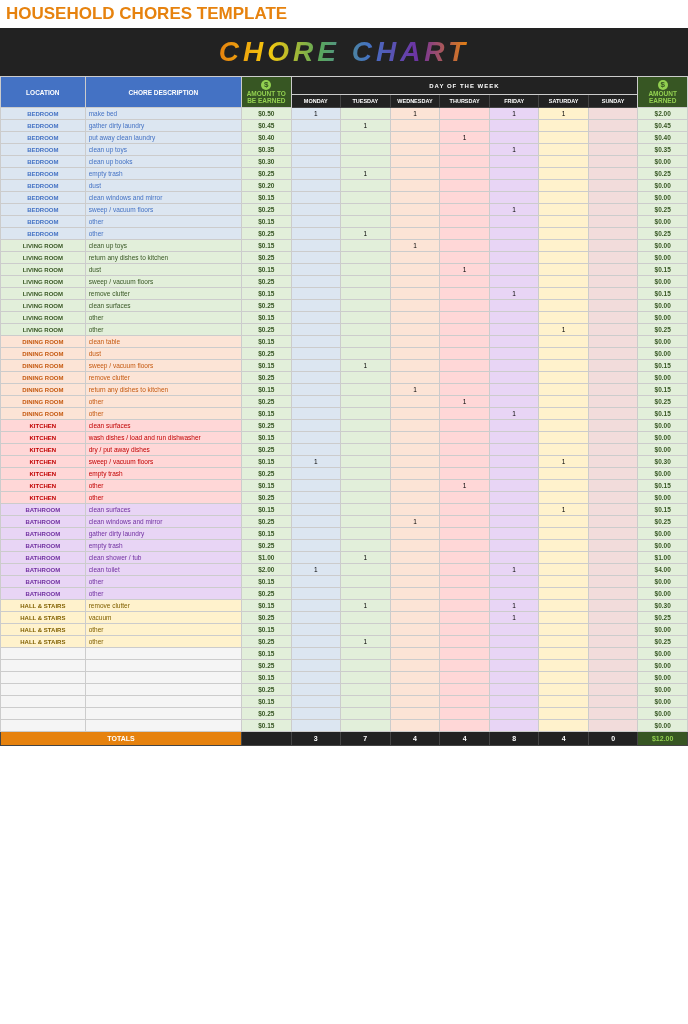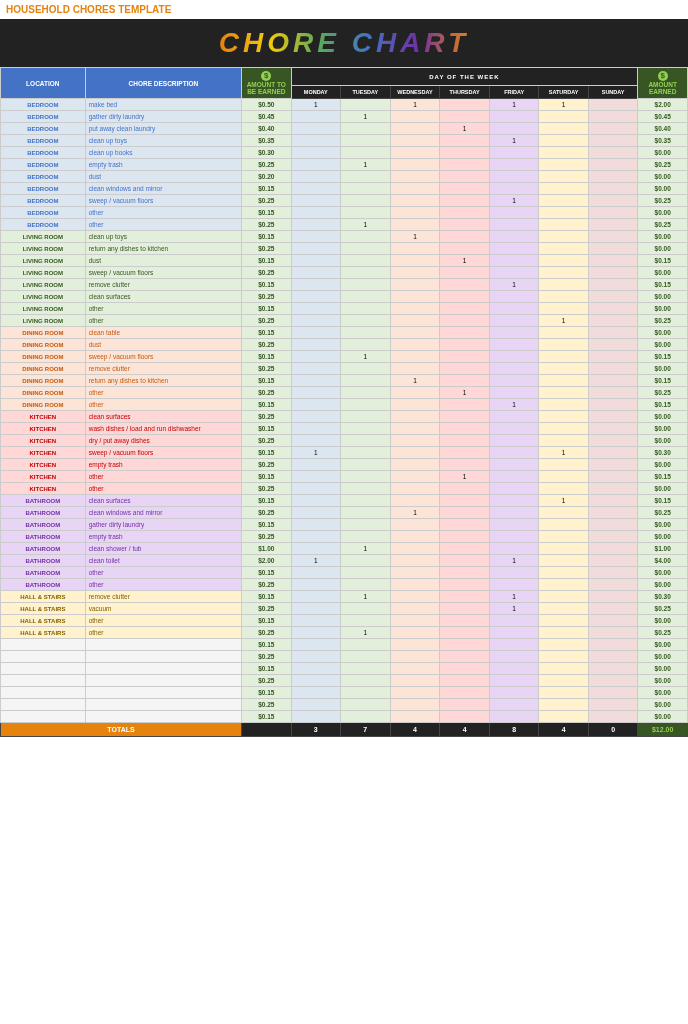--- a/index.html
+++ b/index.html
@@ -1,20 +1,20 @@
 <!DOCTYPE html>
 <html><head>
   <meta charset="utf-8">
   <style>
     * { margin: 0; padding: 0; box-sizing: border-box; }
     body { font-family: Arial, sans-serif; background: #fff; width: 688px; }
     
     .page-title {
       color: #e6820e;
-      font-size: 10px;
+      font-size: 17px;
       font-weight: bold;
       padding: 4px 6px;
       text-transform: uppercase;
     }
     
     .chart-header {
       background: #222;
       text-align: center;
       padding: 8px 4px;
     }

